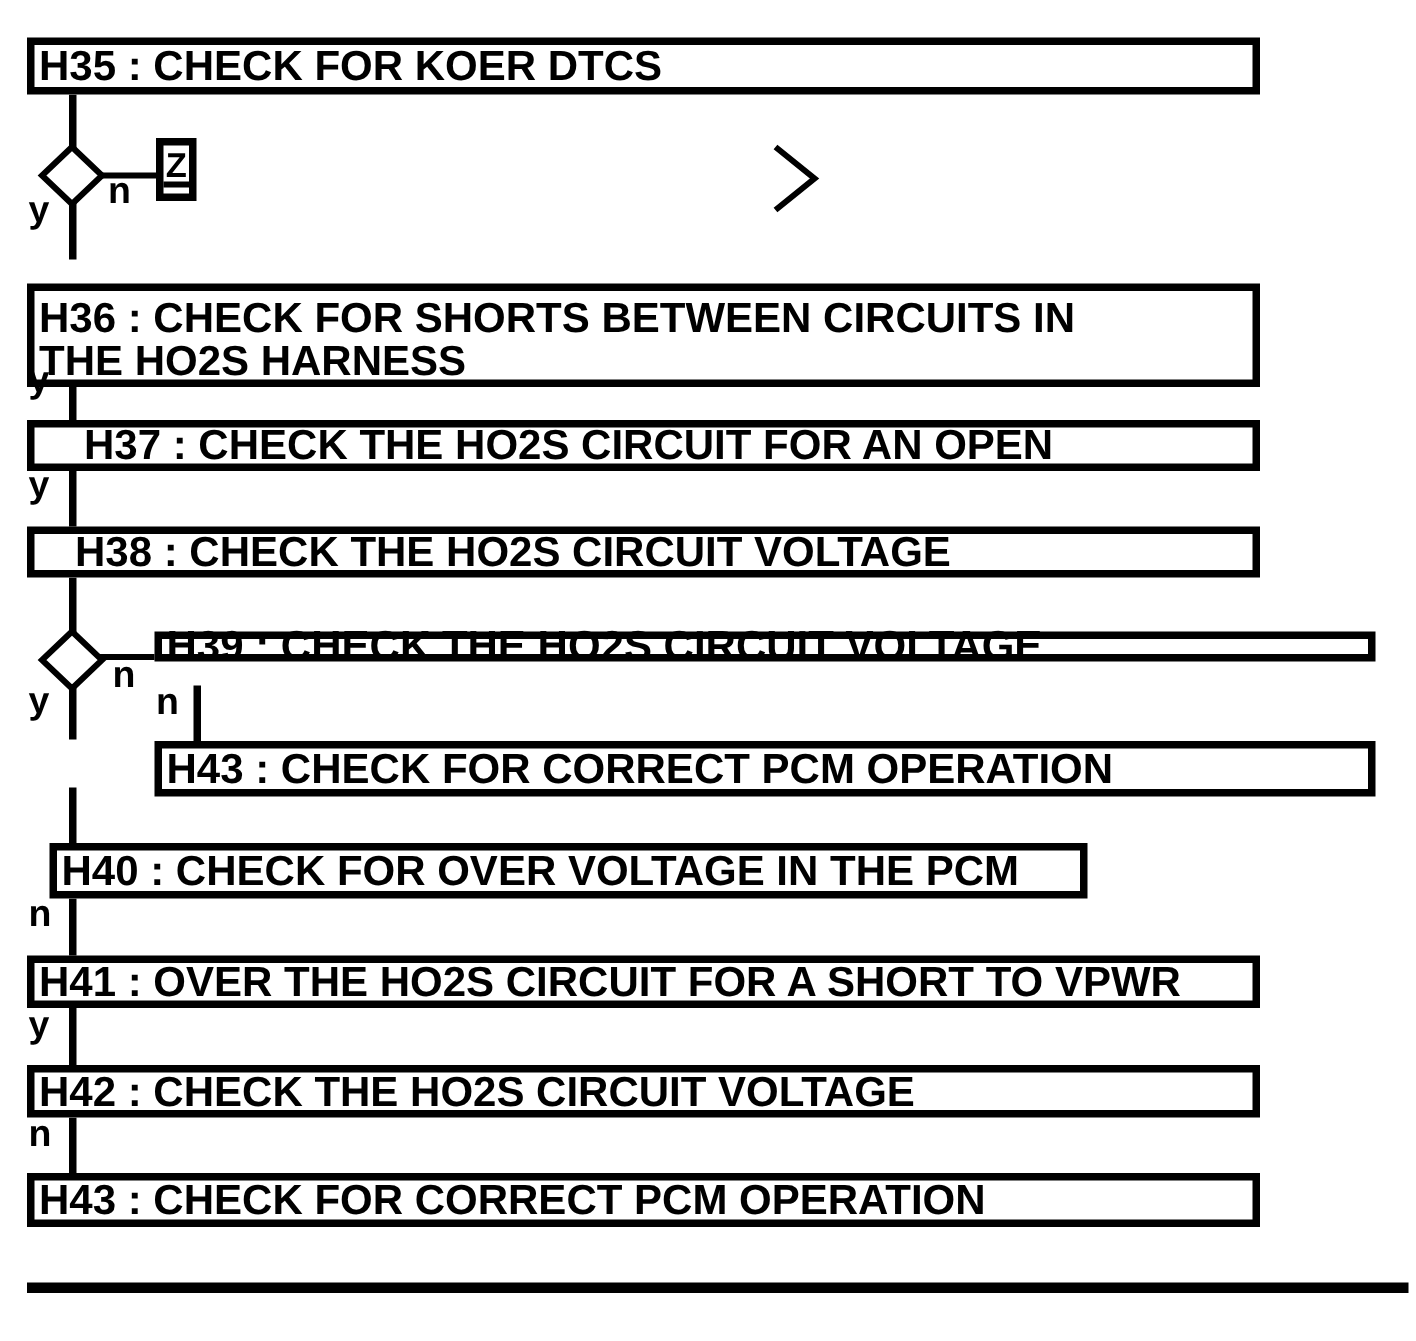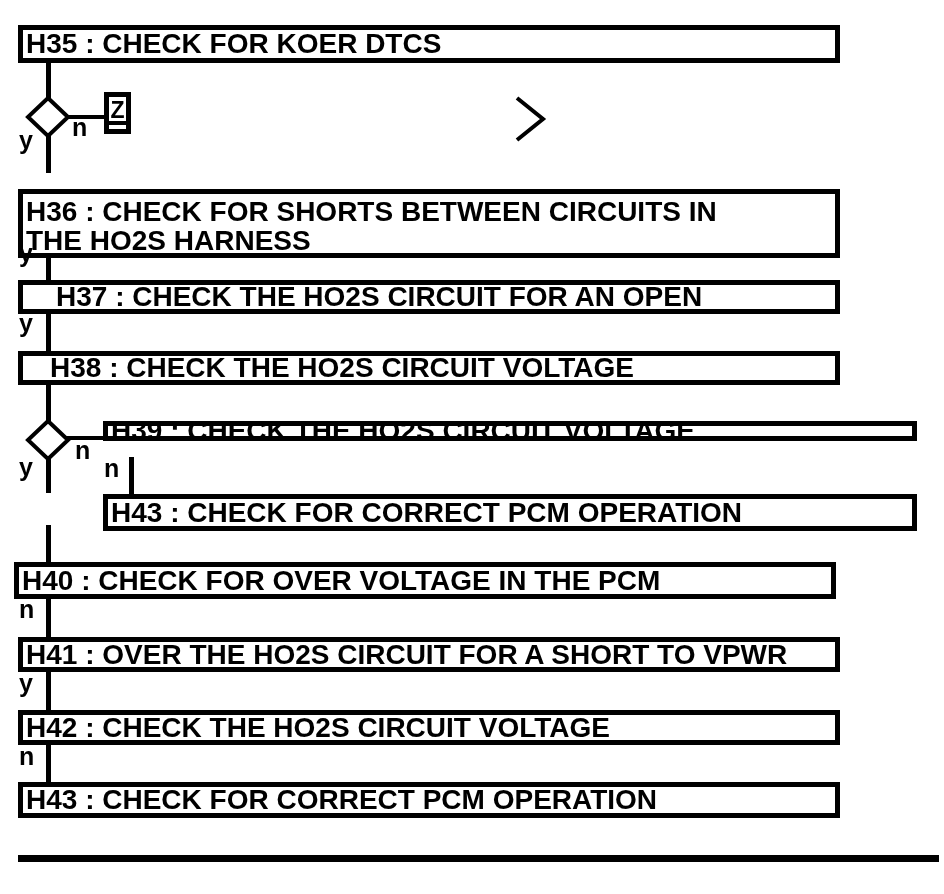--- a/index.html
+++ b/index.html
@@ -137,21 +137,21 @@
   </div>
 
   <div class="stepbox" style="left:103px; top:421px; width:814px; height:20px;">
     <span>H39 : CHECK THE HO2S CIRCUIT VOLTAGE</span>
   </div>
 
   <div class="stepbox" style="left:103px; top:494px; width:814px; height:37px;">
     <span>H43 : CHECK FOR CORRECT PCM OPERATION</span>
   </div>
 
-  <div class="stepbox" style="left:14px; top:562px; width:822px; height:37px;">
+  <div class="stepbox" style="left:33px; top:562px; width:692px; height:37px;">
     <span>H40 : CHECK FOR OVER VOLTAGE IN THE PCM</span>
   </div>
 
   <div class="stepbox" style="left:18px; top:637px; width:822px; height:35px;">
     <span>H41 : OVER THE HO2S CIRCUIT FOR A SHORT TO VPWR</span>
   </div>
 
   <div class="stepbox" style="left:18px; top:710px; width:822px; height:35px;">
     <span>H42 : CHECK THE HO2S CIRCUIT VOLTAGE</span>
   </div>

